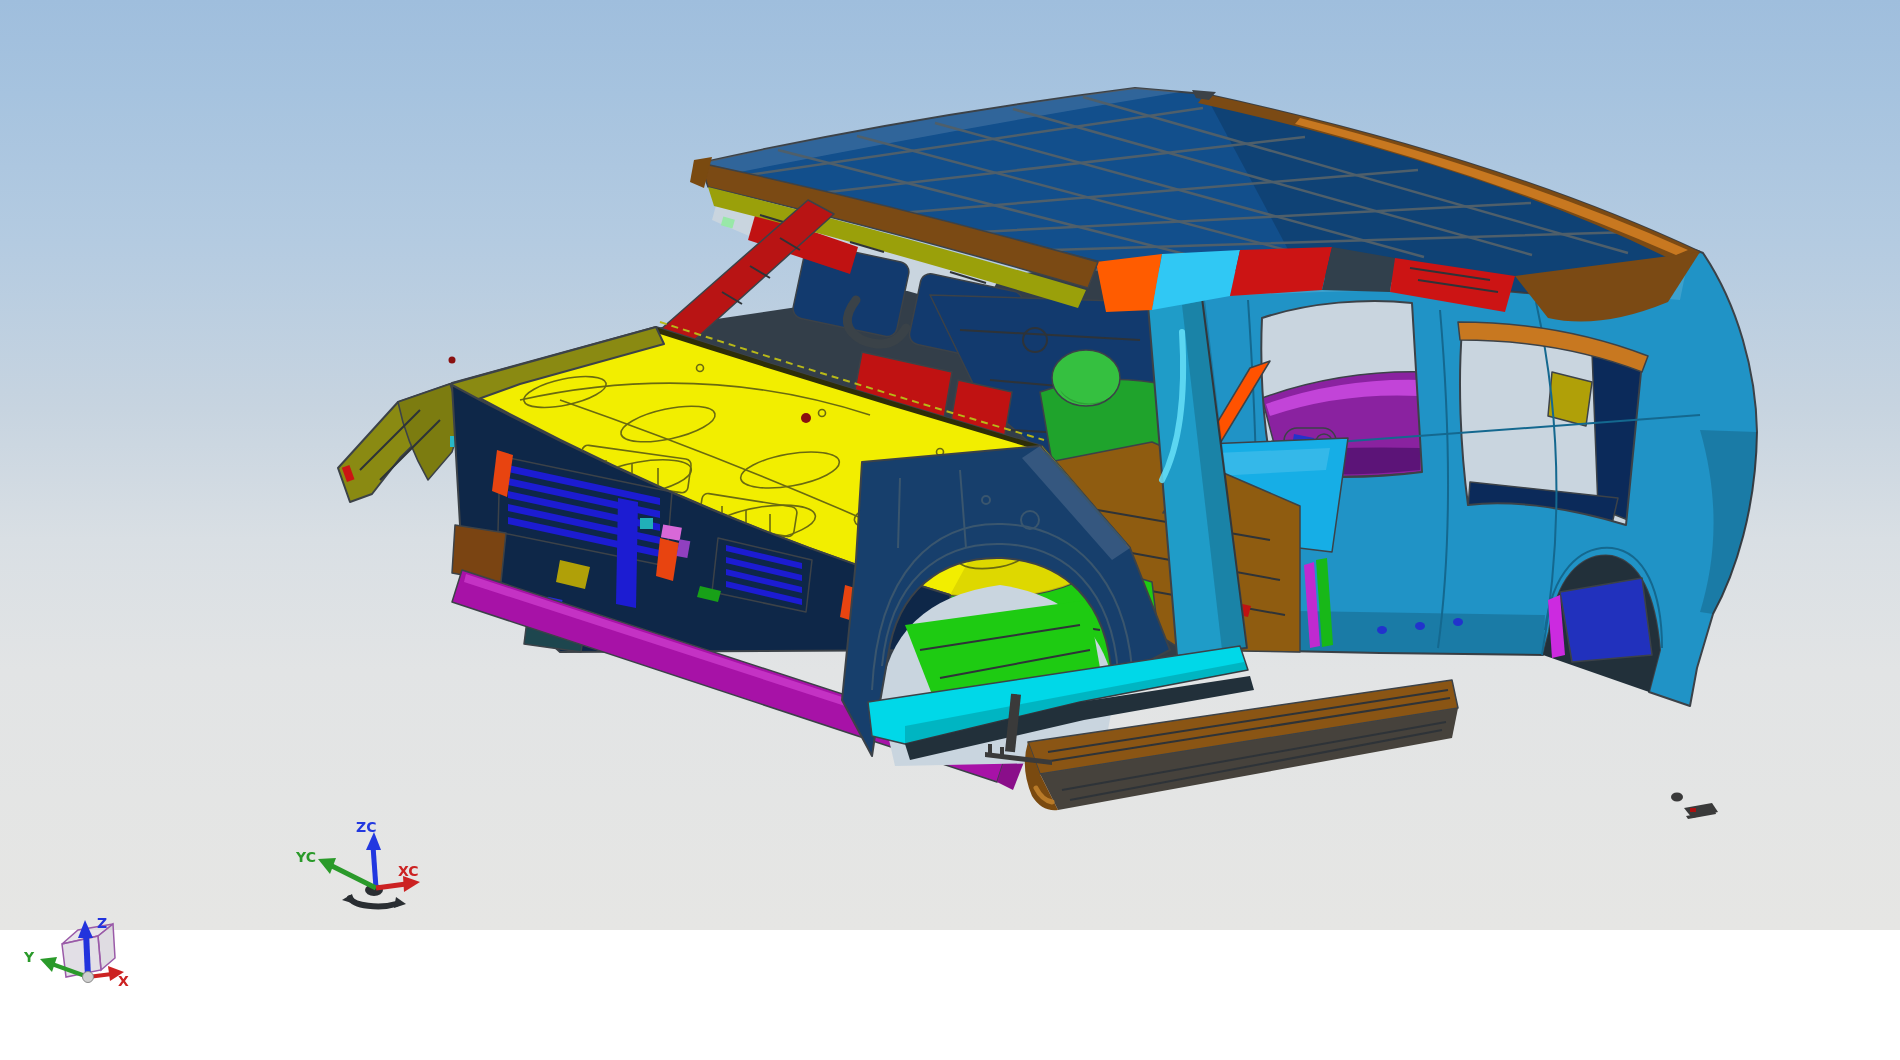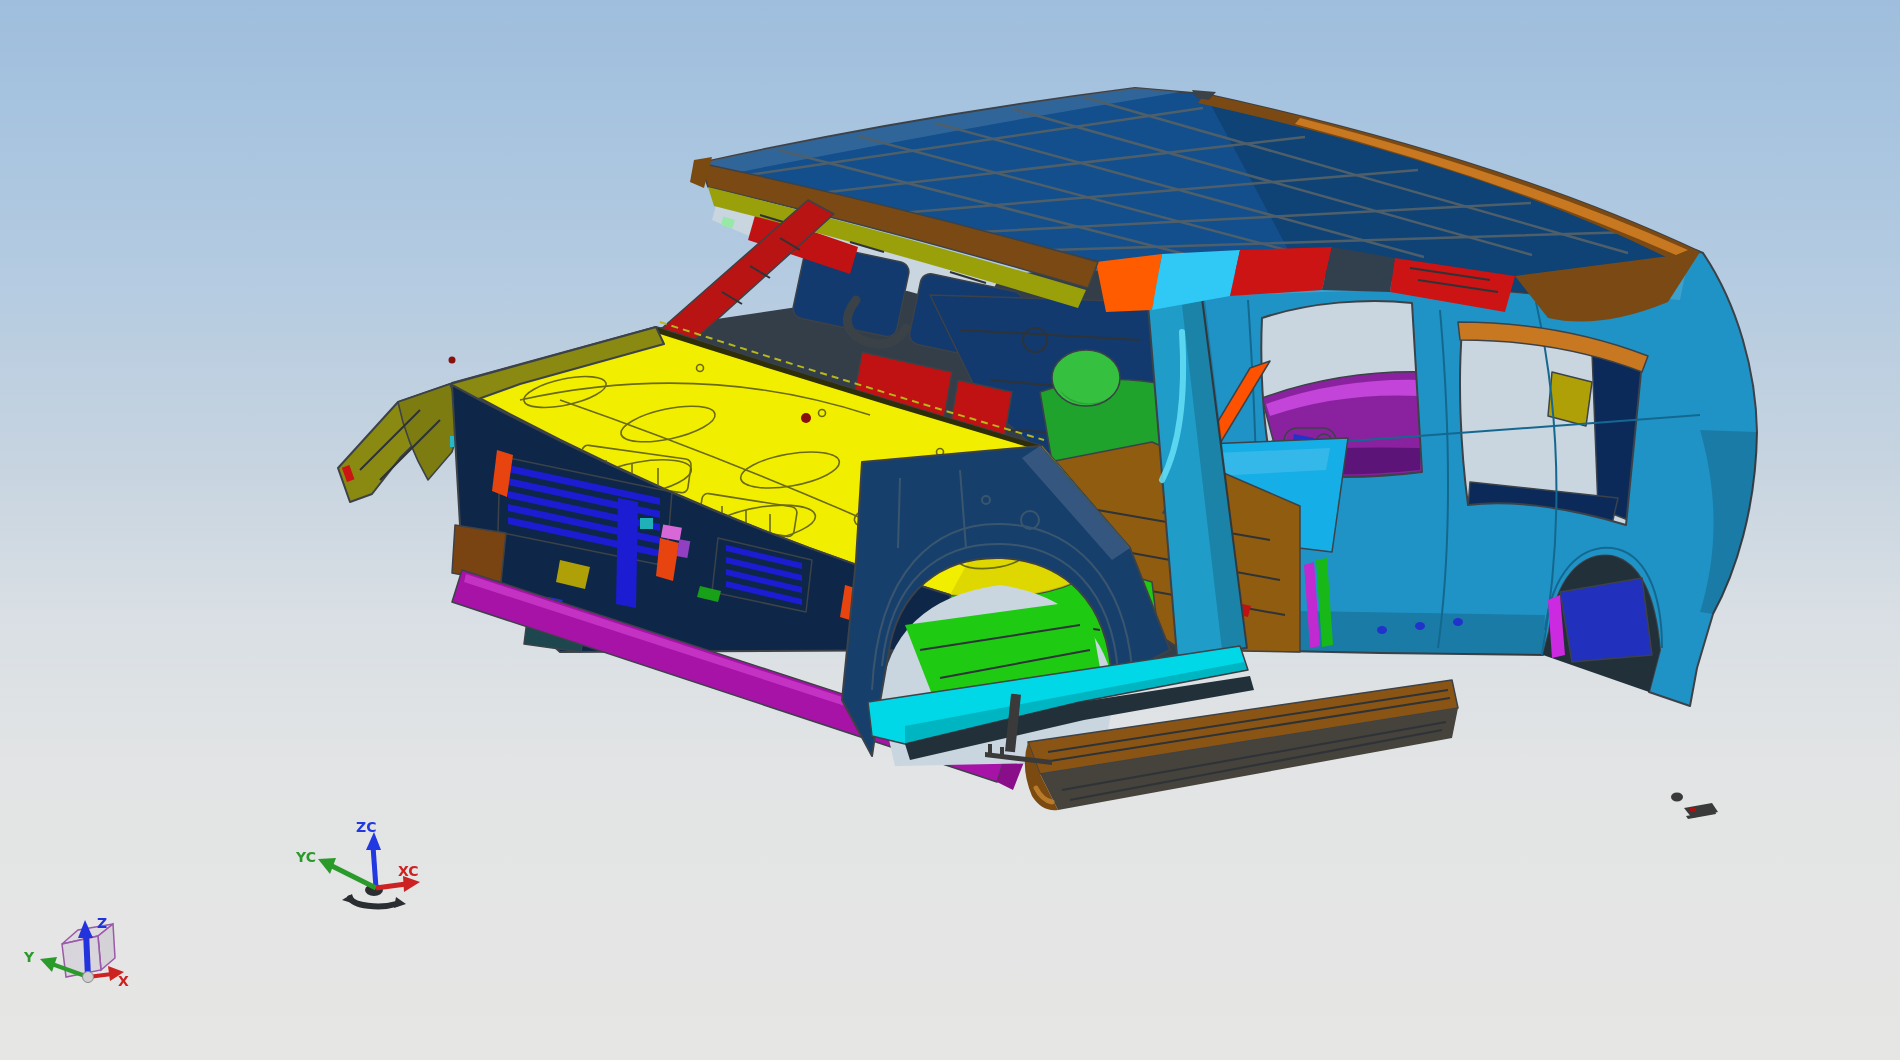--- a/index.html
+++ b/index.html
@@ -1,17 +1,17 @@
 <!DOCTYPE html>
 <html><head>
 <meta charset="utf-8">
 <style>
   html,body{margin:0;padding:0;width:1900px;height:1060px;overflow:hidden;
     font-family:"DejaVu Sans","Liberation Sans",sans-serif;}
-  #viewport{position:relative;width:1900px;height:1060px;
+  #viewport{position:relative;width:1900px;height:930px;
     background:linear-gradient(180deg,#9fbedd 0%,#a6c3df 10%,#b4cbe1 26%,#c7d4e0 44%,#d9dfe4 58%,#e2e4e5 72%,#e6e6e4 100%);}
   svg{position:absolute;left:0;top:0;}
   .ol{stroke:#3c4248;stroke-width:2;stroke-linejoin:round;}
   .ol15{stroke:#3c4248;stroke-width:1.5;stroke-linejoin:round;}
   .nofill{fill:none;}
   .ln-roof{stroke:#4f5f6a;stroke-width:2.5;fill:none;}
   .ln-teal{stroke:#14688f;stroke-width:2;fill:none;}
   .ln-fender{stroke:#3a566e;stroke-width:2;fill:none;}
   .ln-hood{stroke:#6a6a10;stroke-width:1.6;fill:none;}
   .ln-dark{stroke:#2e3338;stroke-width:2;fill:none;}

